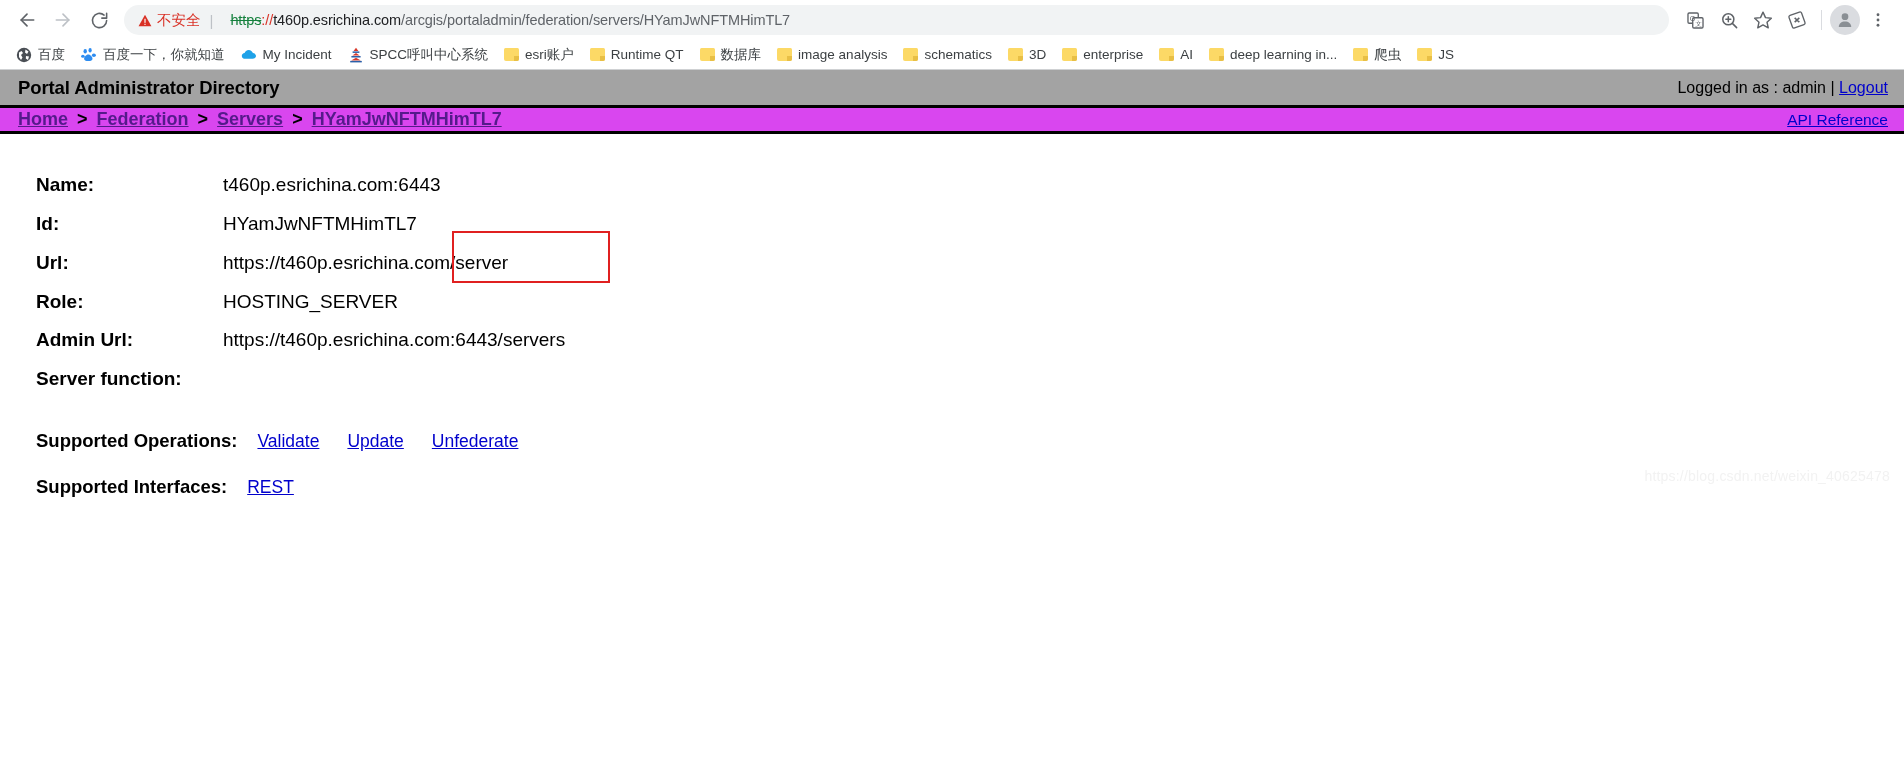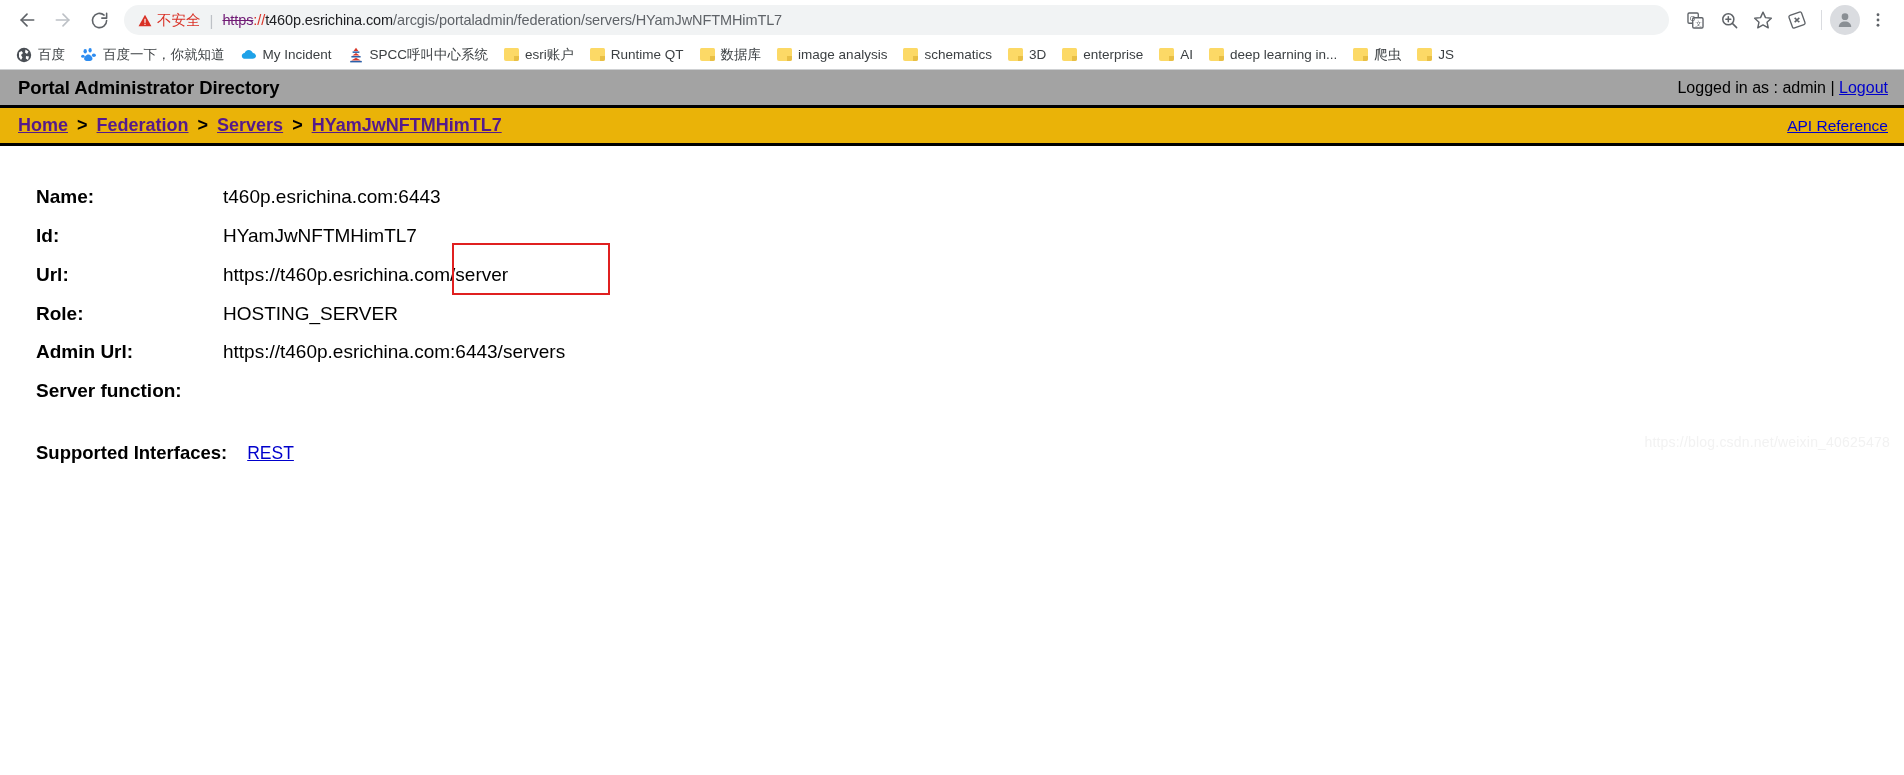--- a/index.html
+++ b/index.html
@@ -75,22 +75,23 @@
     flex: 0 0 auto;
   }
   .url-text {
     font-size: 14.5px;
     white-space: nowrap;
     overflow: hidden;
     text-overflow: ellipsis;
     letter-spacing: -0.1px;
   }
   .url-scheme {
-    color: #701a75;
+    color: #15803d;
     text-decoration: line-through;
+    margin-left: 8px;
   }
   .url-sep { color: #d93025; }
   .url-host { color: #202124; }
   .url-path { color: #5f6368; }
 
   .toolbar-right {
     display: flex;
     align-items: center;
     flex: 0 0 auto;
     gap: 2px;
@@ -186,23 +187,23 @@
     font-size: 16px;
     color: #000000;
     white-space: nowrap;
   }
   .login-info a {
     color: #0000cc;
     text-decoration: underline;
   }
 
   .breadcrumb-bar {
-    background: #eab308;
+    background: #d946ef;
     border-bottom: 3px solid #000000;
-    height: 38px;
+    height: 26px;
     display: flex;
     align-items: center;
     justify-content: space-between;
     padding: 0 16px 0 18px;
   }
   .crumbs {
     font-size: 18px;
     font-weight: bold;
     color: #000000;
     display: flex;
@@ -525,20 +526,28 @@
       </tr>
       <tr>
         <td class="prop-label">Server function:</td>
         <td class="prop-value"></td>
       </tr>
     </tbody>
       </table>
 
     <div class="ops-block">
 
+      <div class="ops-row">
+        <span class="ops-label">Supported Operations:</span>
+        <span class="ops-links">
+          <a href="#">Validate</a>
+          <a href="#">Update</a>
+          <a href="#">Unfederate</a>
+        </span>
+      </div>
 
       <div class="ops-row">
         <span class="ops-label">Supported Interfaces:</span>
         <span class="ops-links">
           <a href="#">REST</a>
         </span>
       </div>
     </div>
 
     <div class="annot-box" style="left:452px; top:97px; width:158px; height:52px;"></div>

